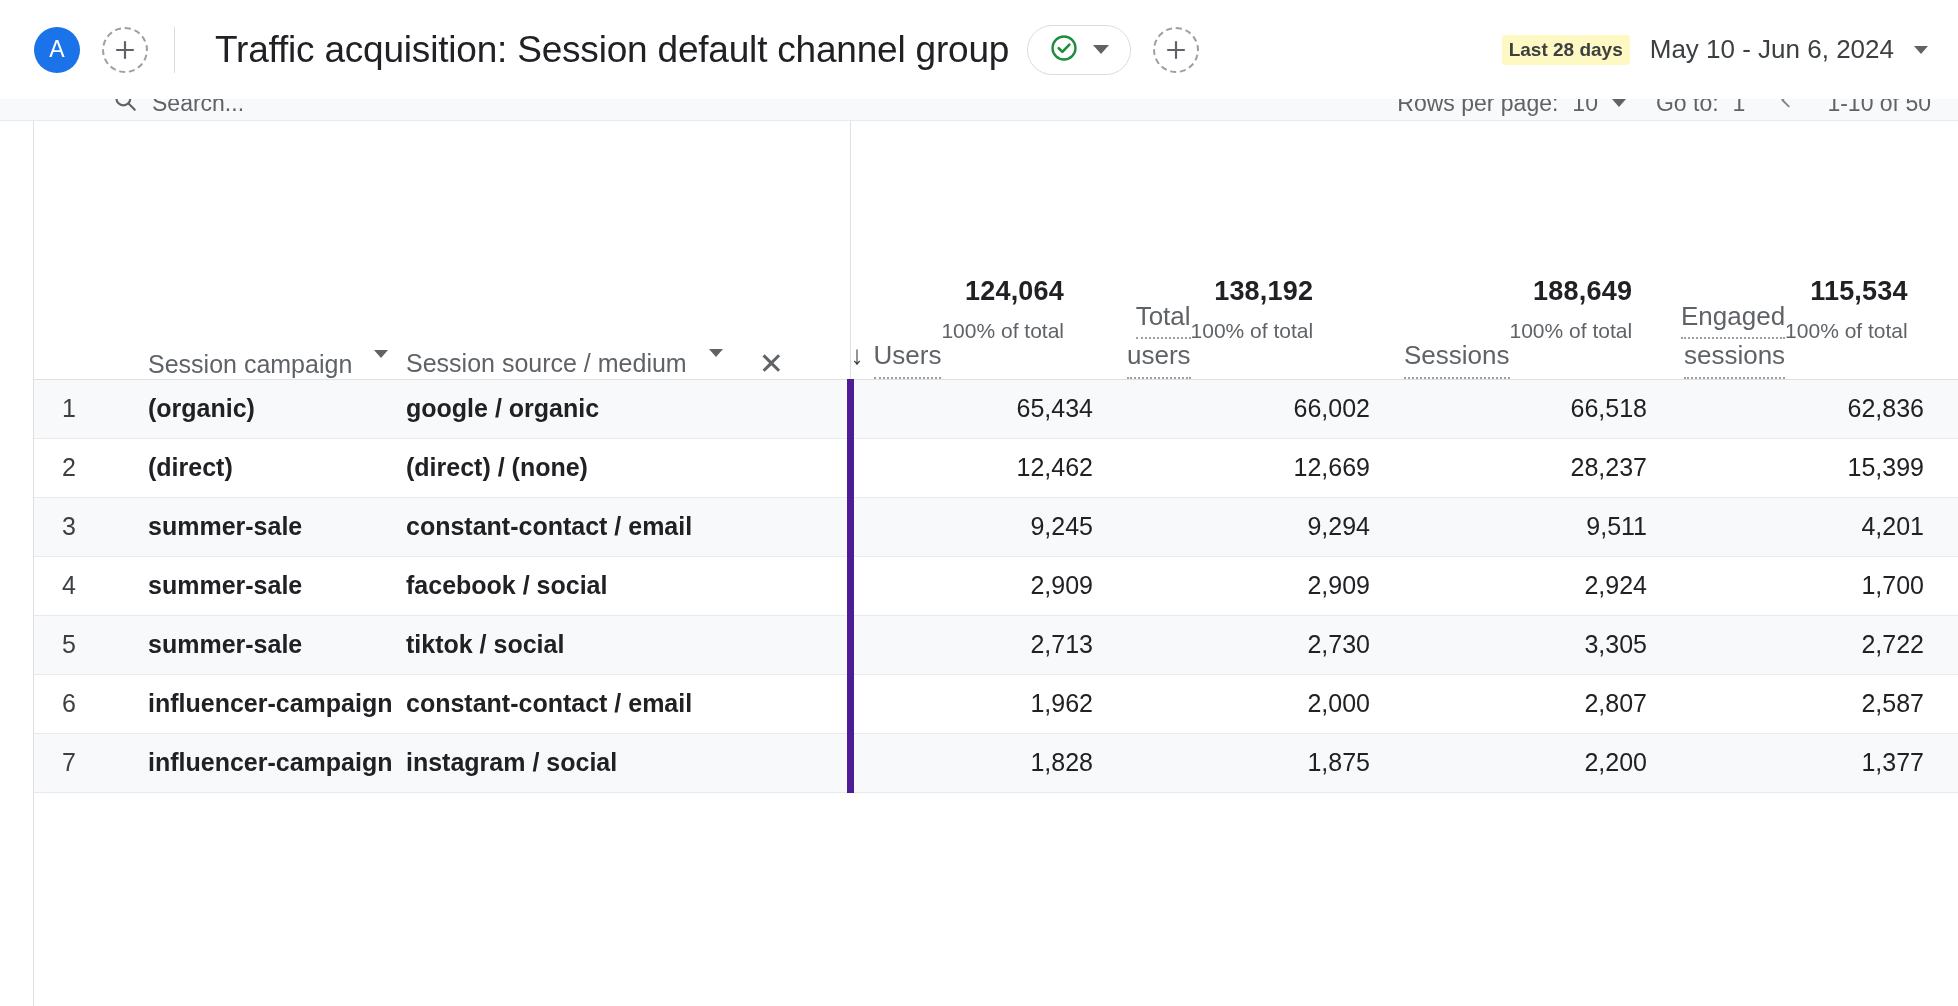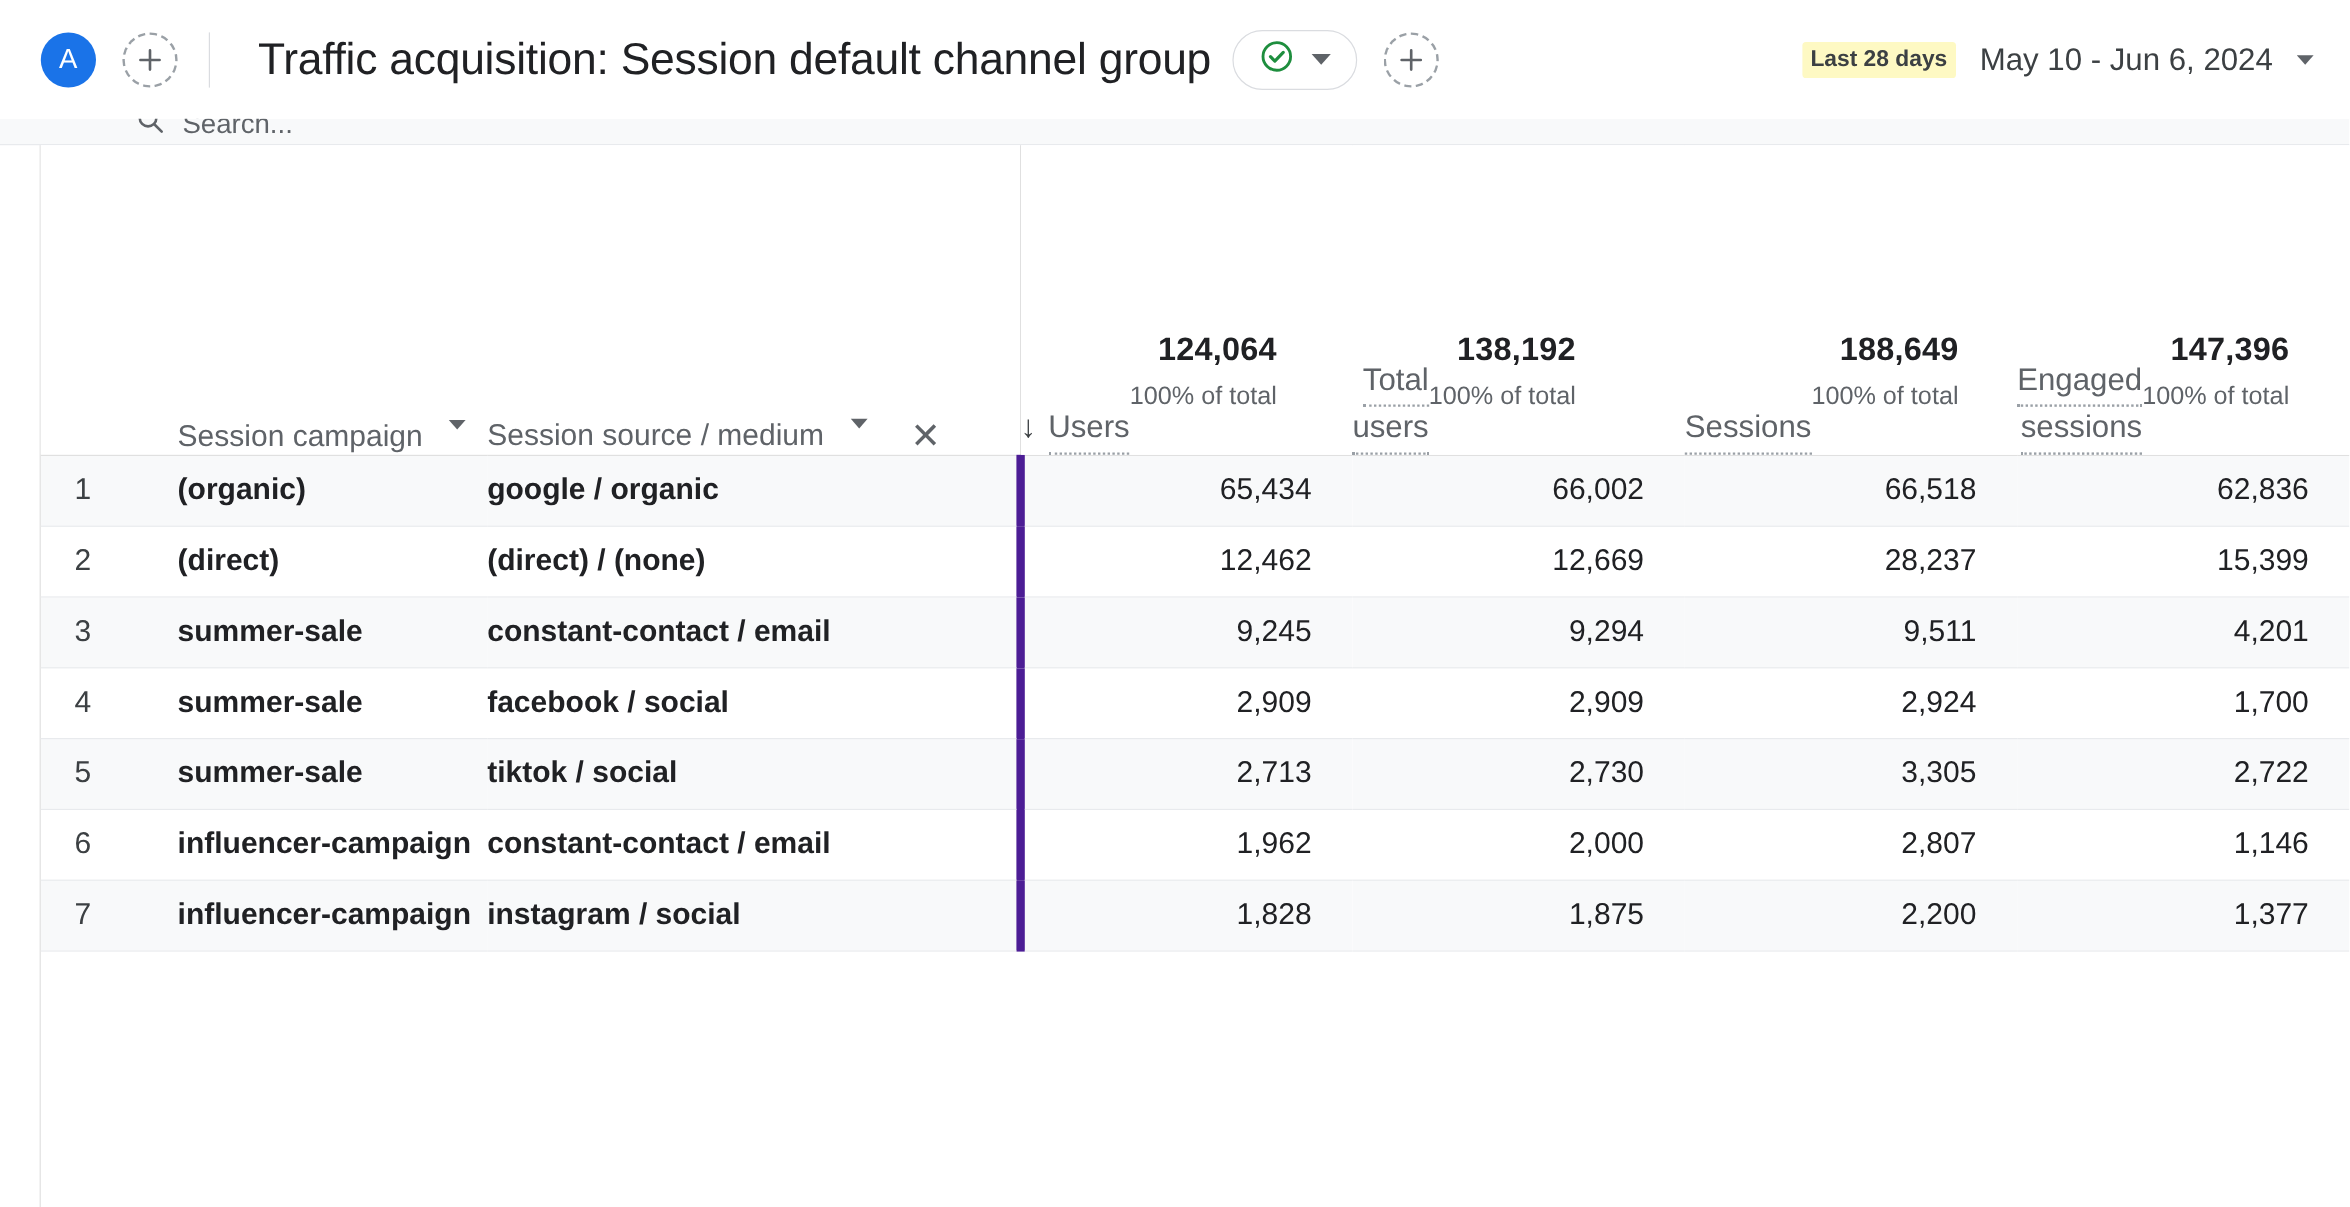--- a/index.html
+++ b/index.html
@@ -319,20 +319,37 @@
   <div class="clipped-toolbar">
     <div class="ct-search">
       <span>
         <svg width="26" height="26" viewBox="0 0 24 24">
           <circle cx="10.5" cy="10.5" r="6.4" fill="none" stroke="#5f6368" stroke-width="2"></circle>
           <path d="M15.3 15.3L21 21" stroke="#5f6368" stroke-width="2" stroke-linecap="round"></path>
         </svg>
       </span>
       <span>Search...</span>
     </div>
+    <div class="ct-right">
+      <span class="sel">
+        <span>Rows per page:</span>
+        <span>10</span>
+        <span class="caret sm"></span>
+      </span>
+      <span class="sel">
+        <span>Go to:</span>
+        <span>1</span>
+      </span>
+      <span>
+        <svg width="22" height="22" viewBox="0 0 24 24">
+          <path d="M15 5l-7 7 7 7" fill="none" stroke="#80868b" stroke-width="2" stroke-linecap="round" stroke-linejoin="round"></path>
+        </svg>
+      </span>
+      <span>1-10 of 50</span>
+    </div>
   </div>
 
   <table class="report">
     <colgroup>
       <col class="c-rank">
         <col class="c-dim1">
         <col class="c-dim2">
       <col class="c-met">
         <col class="c-met">
         <col class="c-met">
@@ -395,21 +412,21 @@
           </div>
         </th>
 
         <th class="metric-head">
           <div class="mh-wrap">
             <div class="mh-title">
               <span class="w">Engaged</span><br>
               <span class="w">sessions</span>
             </div>
             <div class="mh-total">
-              <div class="num">147,396</div>
+              <div class="num">115,534</div>
               <div class="pct">100% of total</div>
             </div>
           </div>
         </th>
       </tr>
     </thead>
 
     <tbody>
       <tr class="odd">
         <td class="rank">1</td>
@@ -456,21 +473,21 @@
         <td class="num">3,305</td>
         <td class="num">2,722</td>
       </tr>
       <tr class="even">
         <td class="rank">6</td>
         <td class="dim">influencer-campaign</td>
         <td class="dim dim2">constant-contact / email</td>
         <td class="num first">1,962</td>
         <td class="num">2,000</td>
         <td class="num">2,807</td>
-        <td class="num">1,146</td>
+        <td class="num">2,587</td>
       </tr>
       <tr class="odd">
         <td class="rank">7</td>
         <td class="dim">influencer-campaign</td>
         <td class="dim dim2">instagram / social</td>
         <td class="num first">1,828</td>
         <td class="num">1,875</td>
         <td class="num">2,200</td>
         <td class="num">1,377</td>
       </tr>

